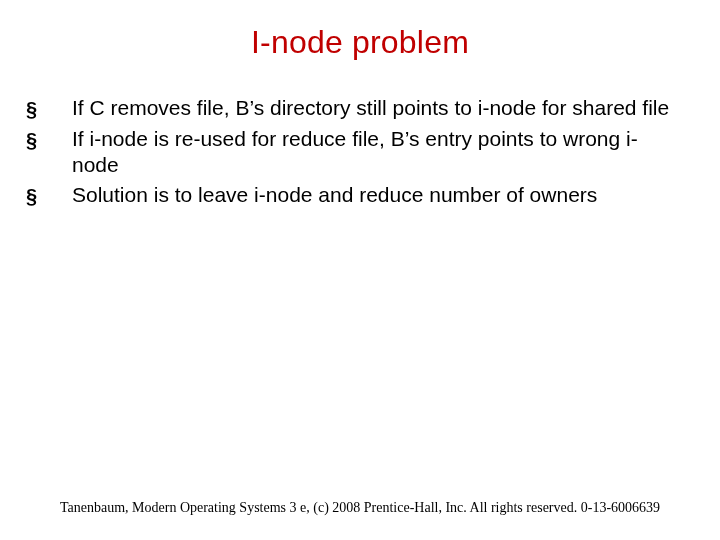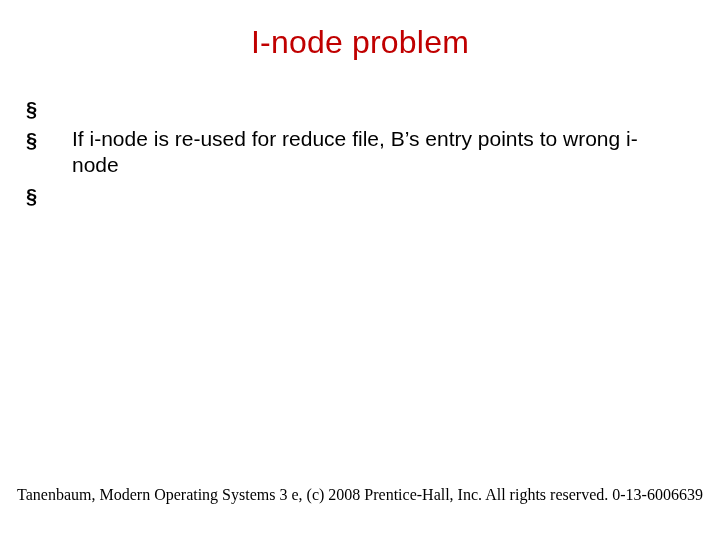--- a/index.html
+++ b/index.html
@@ -47,46 +47,48 @@
     flex: 1;
     color: #000000;
     font-size: 21px;
     line-height: 26px;
     font-family: Arial, Helvetica, sans-serif;
   }
   .footer {
     position: absolute;
     left: 0;
     right: 0;
-    bottom: 36px;
+    bottom: 24px;
     text-align: center;
     color: #000000;
     font-family: Georgia, "Times New Roman", serif;
-    font-size: 16px;
+    font-size: 14px;
   }
 </style>
 </head>
 <body>
 
 <div class="slide">
 
   <h1 class="title">I-node problem</h1>
 
   <div class="bullets">
 
     <div class="bullet-row">
       <div class="bullet-marker">§</div>
+      <div class="bullet-text">If C removes file, B’s directory still points to i-node for shared file</div>
     </div>
 
     <div class="bullet-row">
       <div class="bullet-marker">§</div>
       <div class="bullet-text">If i-node is re-used for reduce file, B’s entry points to wrong i-node</div>
     </div>
 
     <div class="bullet-row">
       <div class="bullet-marker">§</div>
+      <div class="bullet-text">Solution is to leave i-node and reduce number of owners</div>
     </div>
 
   </div>
 
   <div class="footer">Tanenbaum, Modern Operating Systems 3 e, (c) 2008 Prentice-Hall, Inc. All rights reserved. 0-13-6006639</div>
 
 </div>
 
 </body></html>

